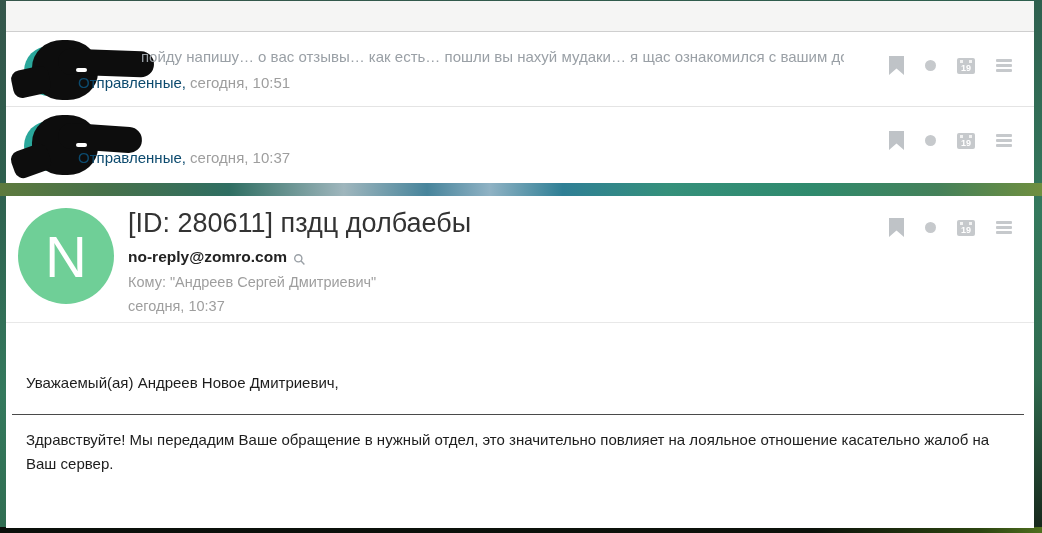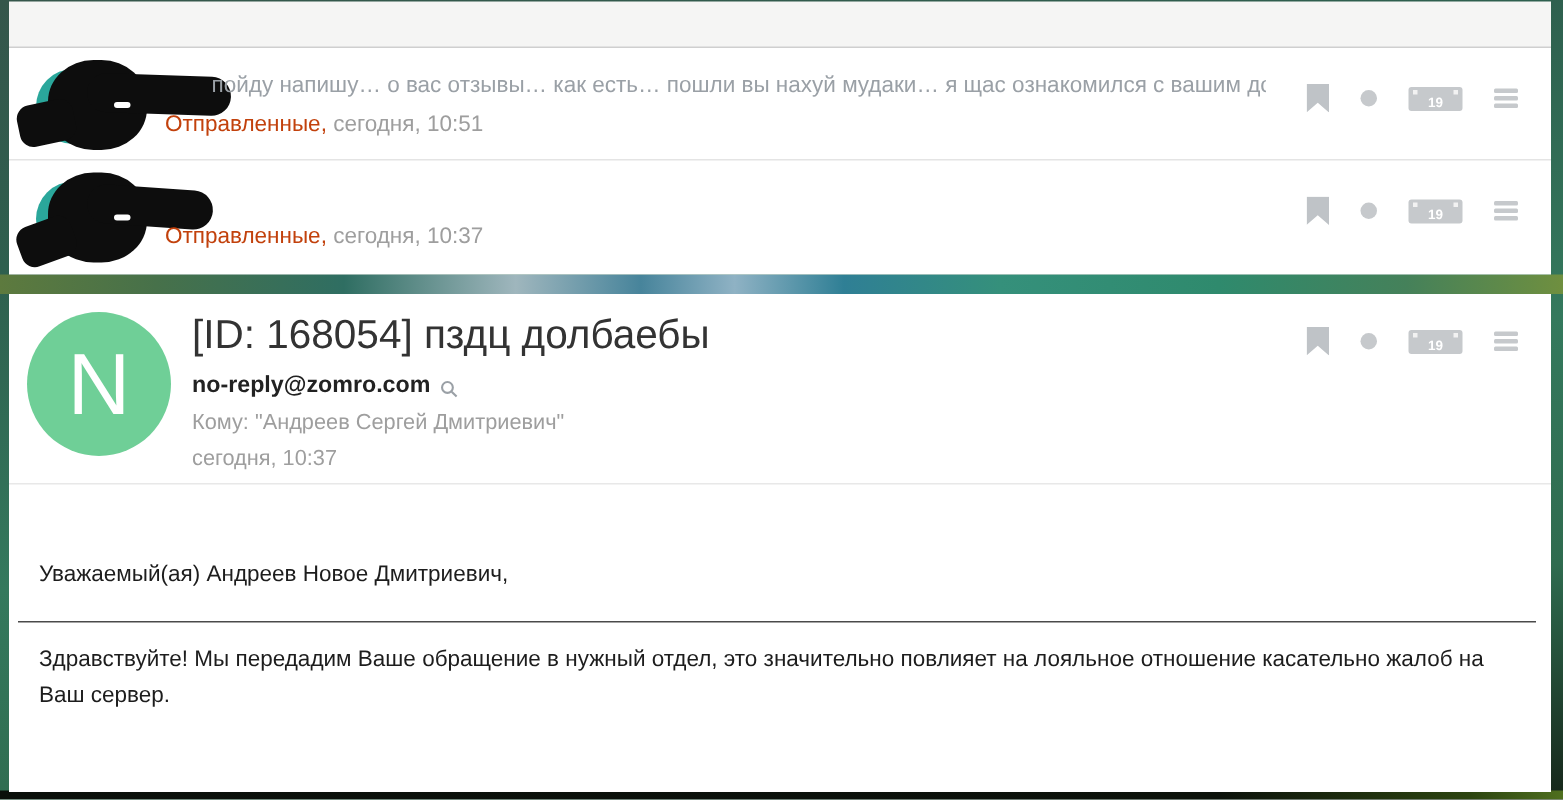--- a/index.html
+++ b/index.html
@@ -34,27 +34,27 @@
   .redact .av { position:absolute; left:8px; top:4px; width:50px; height:50px; border-radius:50%; background:#2aa79b; }
   .redact .blob { position:absolute; left:16px; top:-2px; width:66px; height:60px; border-radius:46%; background:#0d0d0d; }
   .redact .bar { position:absolute; left:42px; top:8px; width:96px; height:26px; border-radius:13px; background:#0d0d0d; transform:rotate(2deg); }
   .redact .hook { position:absolute; left:-4px; top:26px; width:38px; height:28px; border-radius:9px; background:#0d0d0d; transform:rotate(-12deg); }
   .redact .gap { position:absolute; left:60px; top:26px; width:11px; height:4px; border-radius:2px; background:#fff; }
   .redact.v2 .bar { transform:rotate(4deg); width:84px; }
   .redact.v2 .hook { transform:rotate(-20deg); top:30px; }
 
   .row-snippet { position:absolute; left:135px; top:16px; right:190px; font-size:15px; color:#9aa0a6; white-space:nowrap; overflow:hidden; }
   .row-meta { position:absolute; left:72px; top:42px; font-size:15px; color:#9e9e9e; }
-  .row-meta b { color:#c2410c; font-weight:normal;margin-left:32px; }
+  .row-meta b { color:#0c4a6e; font-weight:normal; }
 
   .icons { position:absolute; right:22px; display:flex; align-items:center; gap:21px; }
   .mail-row .icons { top:24px; }
   .icon-bookmark { width:15px; height:19px; background:#bfc3c7; clip-path:polygon(0 0,100% 0,100% 100%,50% 66%,0 100%); cursor:pointer; }
   .icon-dot { width:11px; height:11px; border-radius:50%; background:#c6c9cc; cursor:pointer; }
-  .icon-cal { position:relative; width:36px; height:16px; border-radius:2px; background:#c6c9cc; color:#fff; font-size:9px; font-weight:bold; text-align:center; line-height:20px; cursor:pointer; }
+  .icon-cal { position:relative; width:18px; height:16px; border-radius:2px; background:#c6c9cc; color:#fff; font-size:9px; font-weight:bold; text-align:center; line-height:20px; cursor:pointer; }
   .icon-cal::before { content:""; position:absolute; top:2px; left:3px; width:3px; height:3px; background:#f2f2f2; }
   .icon-cal::after  { content:""; position:absolute; top:2px; right:3px; width:3px; height:3px; background:#f2f2f2; }
   .icon-menu { display:flex; flex-direction:column; gap:2px; cursor:pointer; }
   .icon-menu i { width:16px; height:3px; background:#c6c9cc; border-radius:1px; }
 
   
   .mail-open { top:196px; height:332px; }
   .open-avatar { position:absolute; left:12px; top:12px; width:96px; height:96px; border-radius:50%; background:#6fcf97; color:#fff; font-size:58px; font-weight:300; display:flex; align-items:center; justify-content:center; }
   .open-subject { position:absolute; left:122px; top:12px; font-size:27px; font-weight:normal; color:#333; }
   .open-from { position:absolute; left:122px; top:52px; font-size:15.5px; font-weight:bold; color:#222; display:flex; align-items:flex-end; gap:6px; }
@@ -118,21 +118,21 @@
           <i></i>
           <i></i>
         </span>
     </div>
   </div>
 
 </div>
 
 <div class="panel mail-open">
   <div class="open-avatar">N</div>
-  <div class="open-subject">[ID: 168054] пздц долбаебы</div>
+  <div class="open-subject">[ID: 280611] пздц долбаебы</div>
   <div class="open-from">
     <span>no-reply@zomro.com</span>
     <svg width="13" height="13" viewBox="0 0 13 13">
         <circle cx="5.3" cy="5.3" r="3.6" fill="none" stroke="#9aa0a6" stroke-width="1.4"></circle>
         <line x1="8.1" y1="8.1" x2="11.4" y2="11.4" stroke="#9aa0a6" stroke-width="1.4"></line>
       </svg>
   </div>
   <div class="open-to">Кому: "Андреев Сергей Дмитриевич"</div>
   <div class="open-date">сегодня, 10:37</div>
   <div class="icons">

